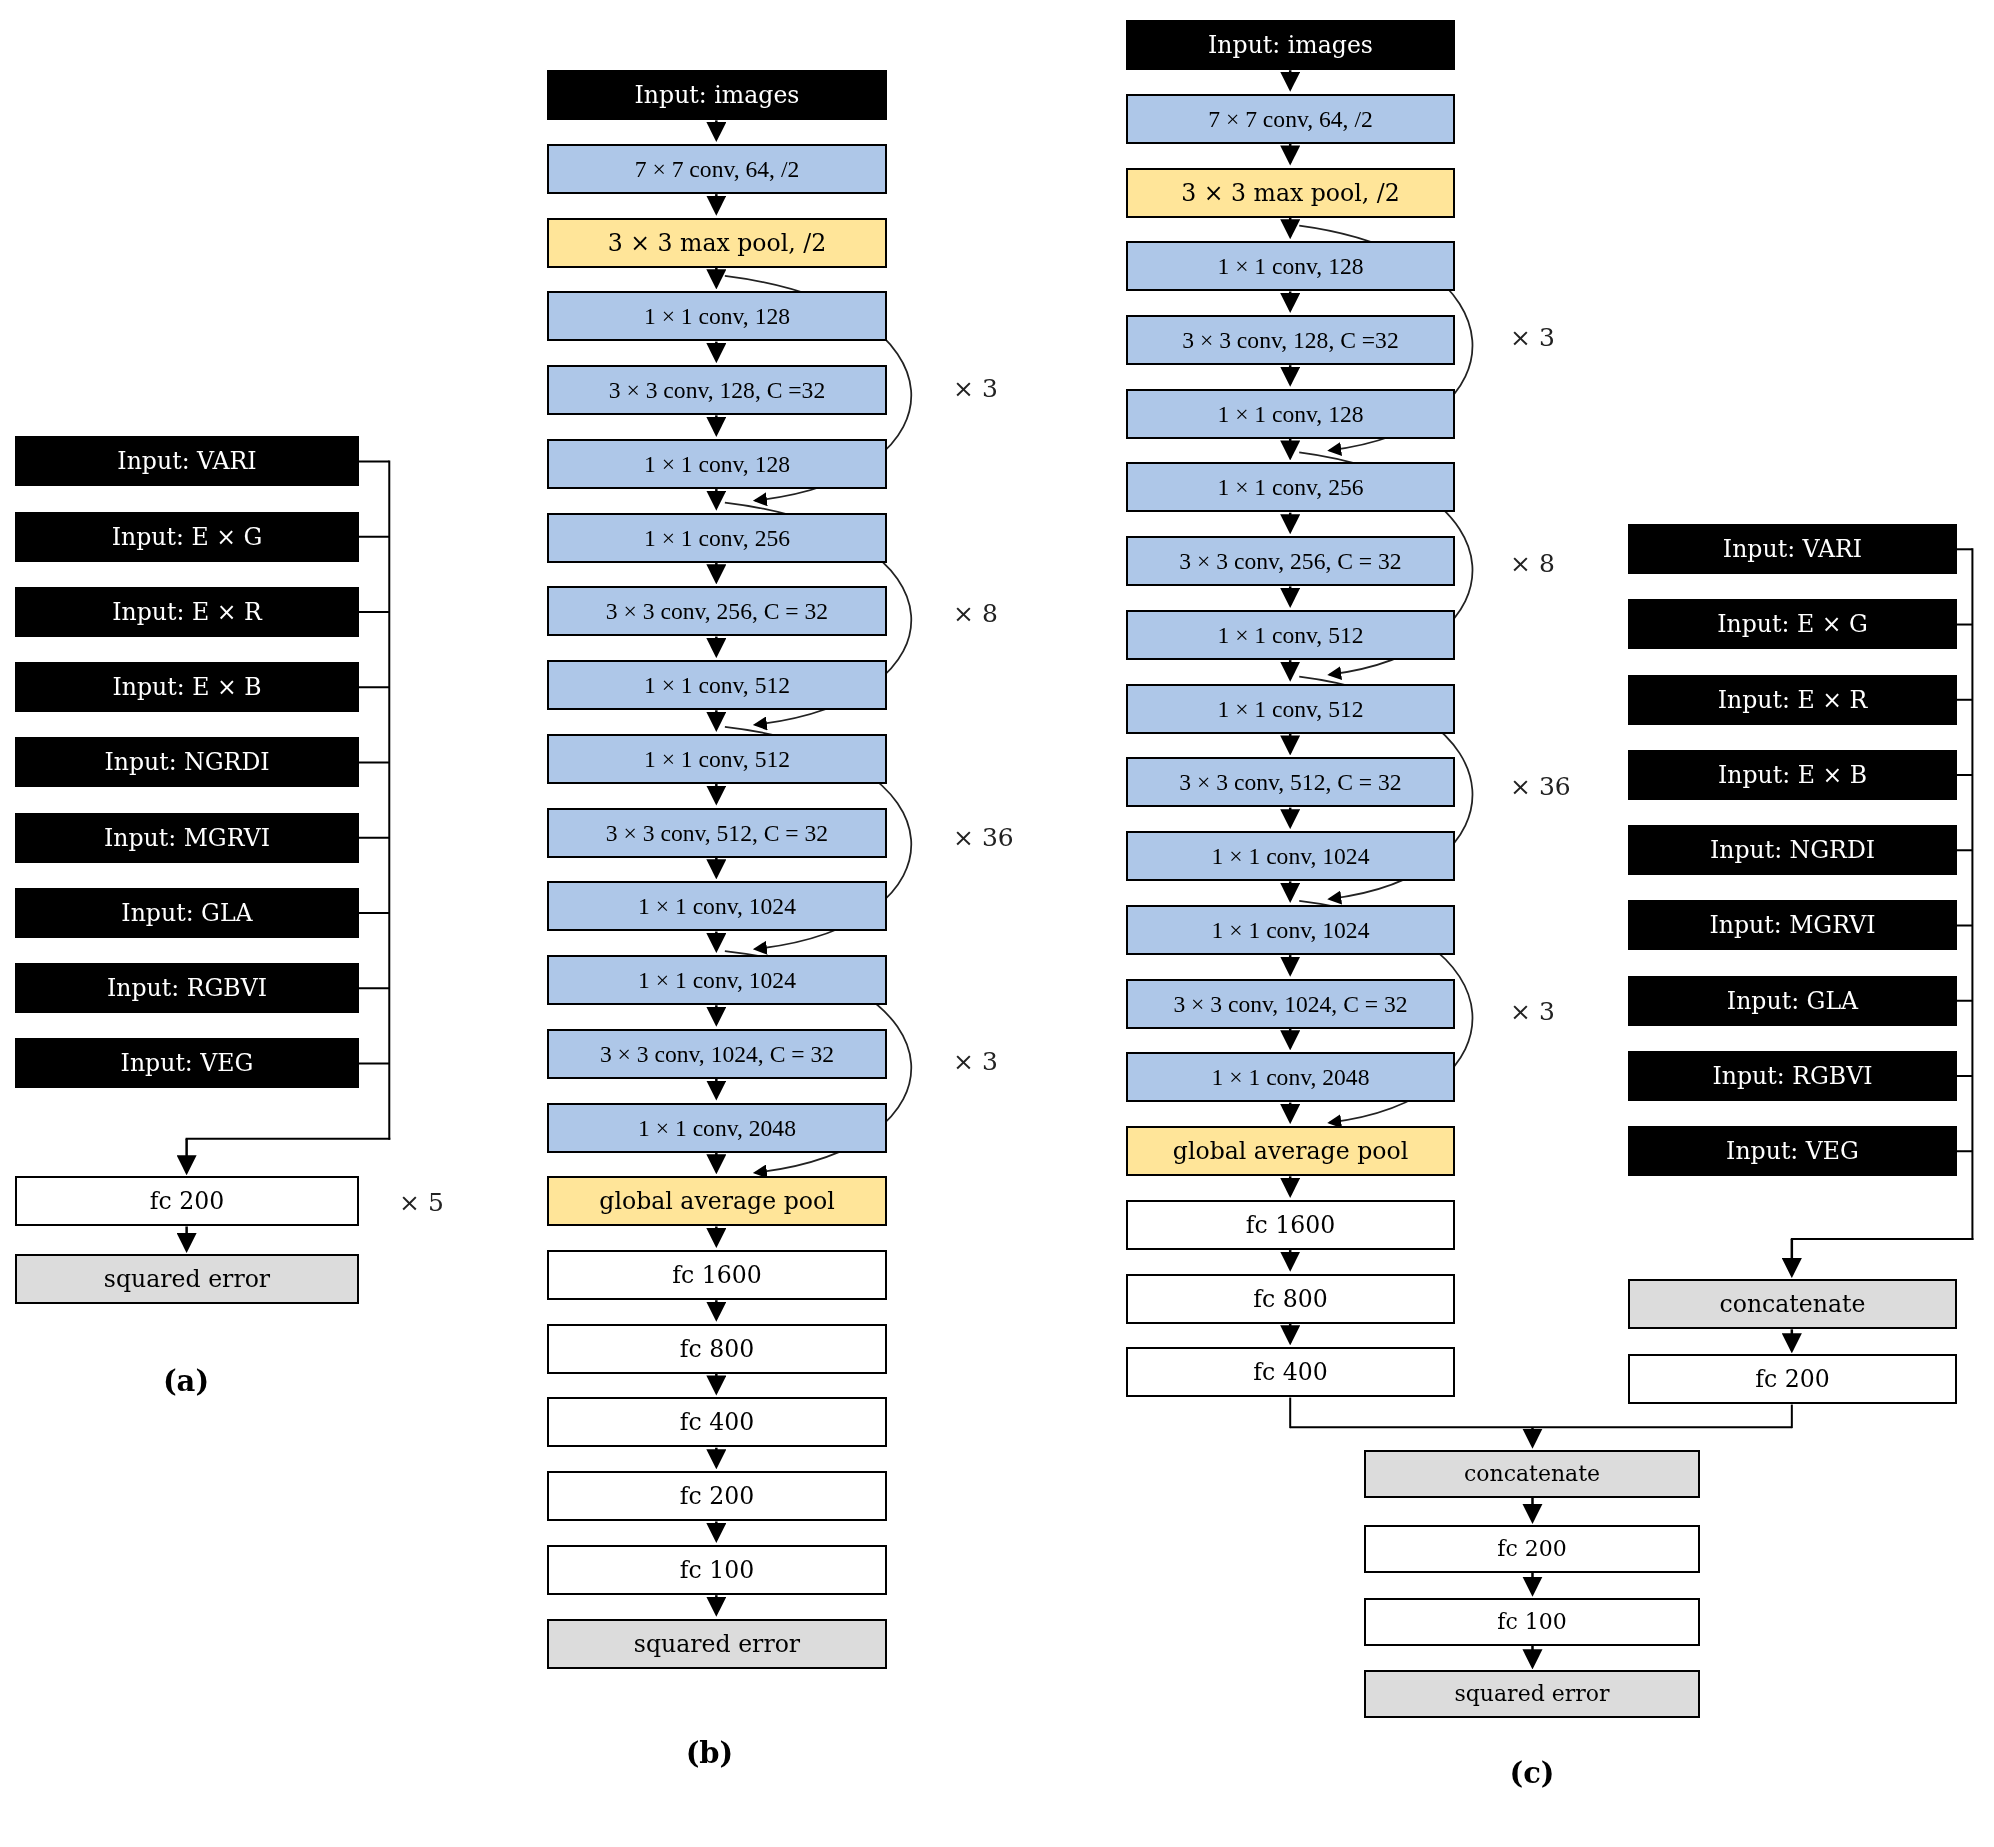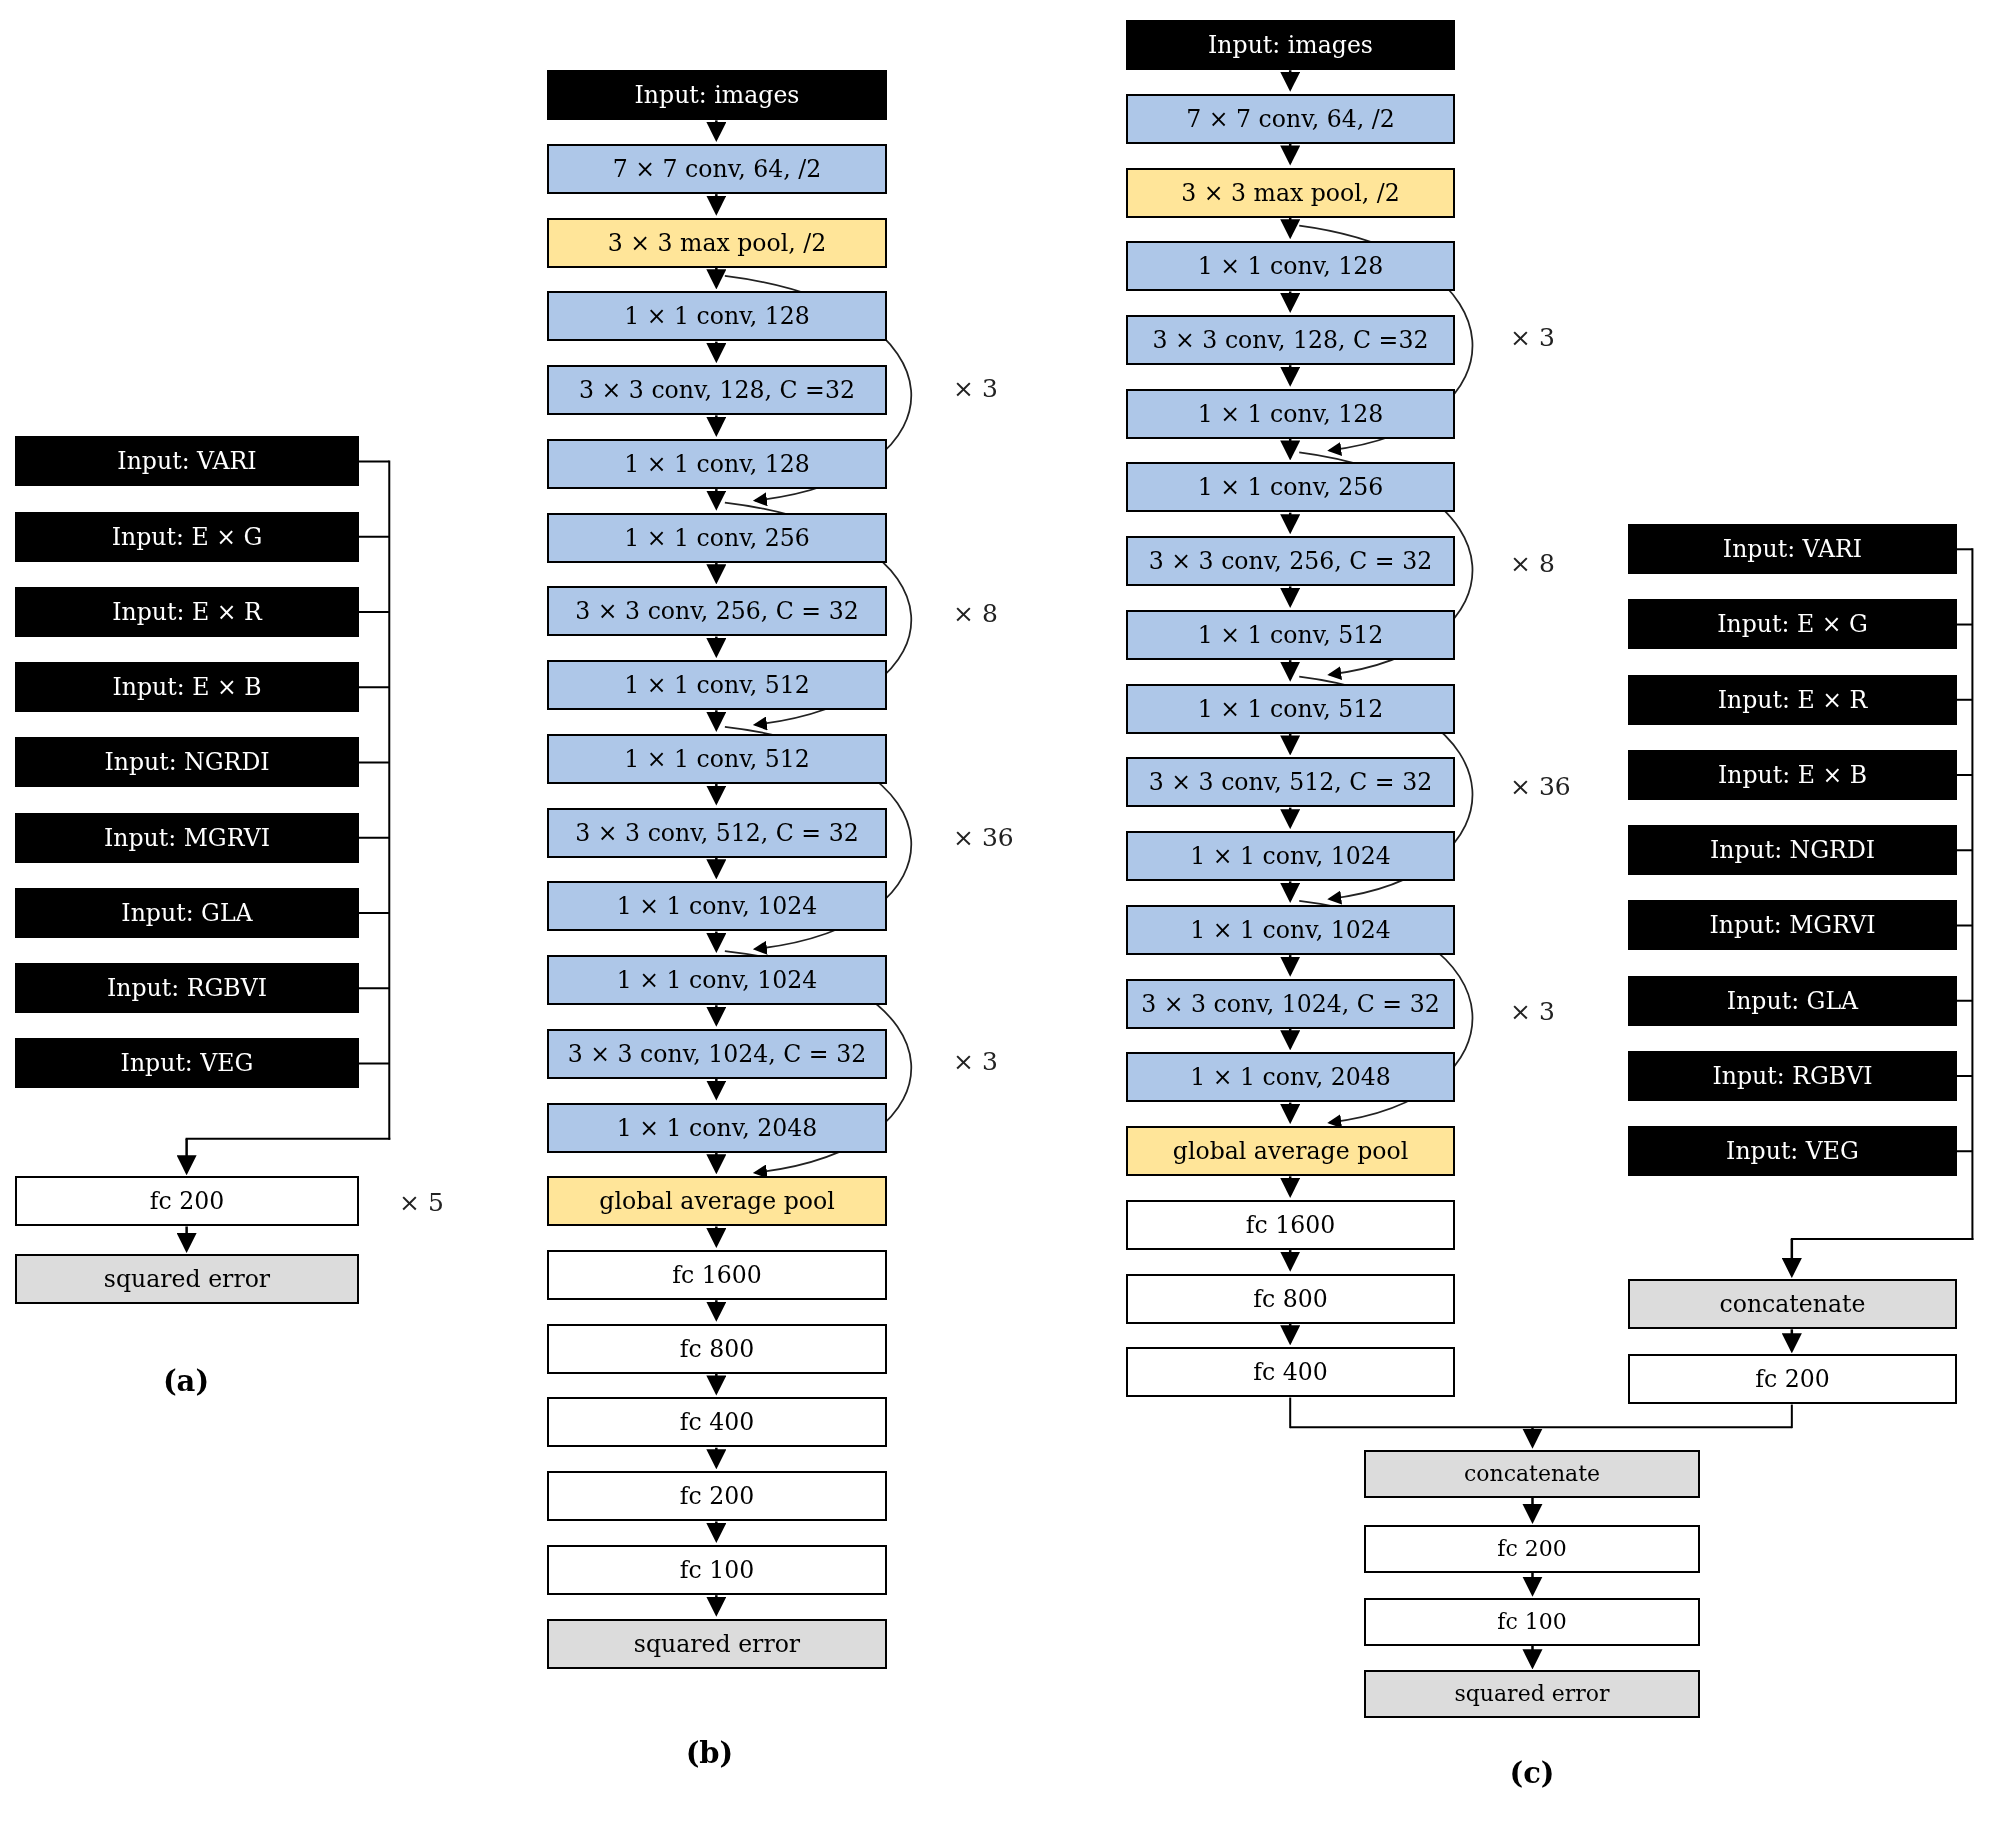--- a/index.html
+++ b/index.html
@@ -2,21 +2,21 @@
 <html style="font-size:8px"><head>
 <meta charset="utf-8">
 <style>
   html,body{margin:0;padding:0;background:#ffffff;}
   #canvas{position:relative;width:1995px;height:1848px;background:#ffffff;overflow:hidden;
           font-family:"DejaVu Serif", serif;}
   .box{position:absolute;box-sizing:border-box;border:2px solid #000;background:#fff;color:#000;
        display:flex;align-items:center;justify-content:center;text-align:center;
        font-size:23.6px;line-height:1.05;}
   .input{background:#000;color:#fff;}
-  .conv{background:#AEC7E8;}
+  .conv{background:#AEC7E8;font-family:Liberation Serif, serif;}
   .pool{background:#FFE599;}
   .fc{background:#ffffff;border-width:2.5px;}
   .loss{background:#DCDCDC;border-width:2.5px;}
   .cola{left:15px;width:344px;height:50px;}
   .colb{left:547px;width:340px;height:50px;}
   .colc{left:1126px;width:329px;height:50px;}
   .colr{left:1628px;width:329px;height:50px;}
   .colm{left:1364px;width:336px;height:48px;font-size:22px;}
   .rep{position:absolute;font-size:25px;color:#222;}
   .cap{position:absolute;font-size:29px;font-weight:bold;text-align:center;}

